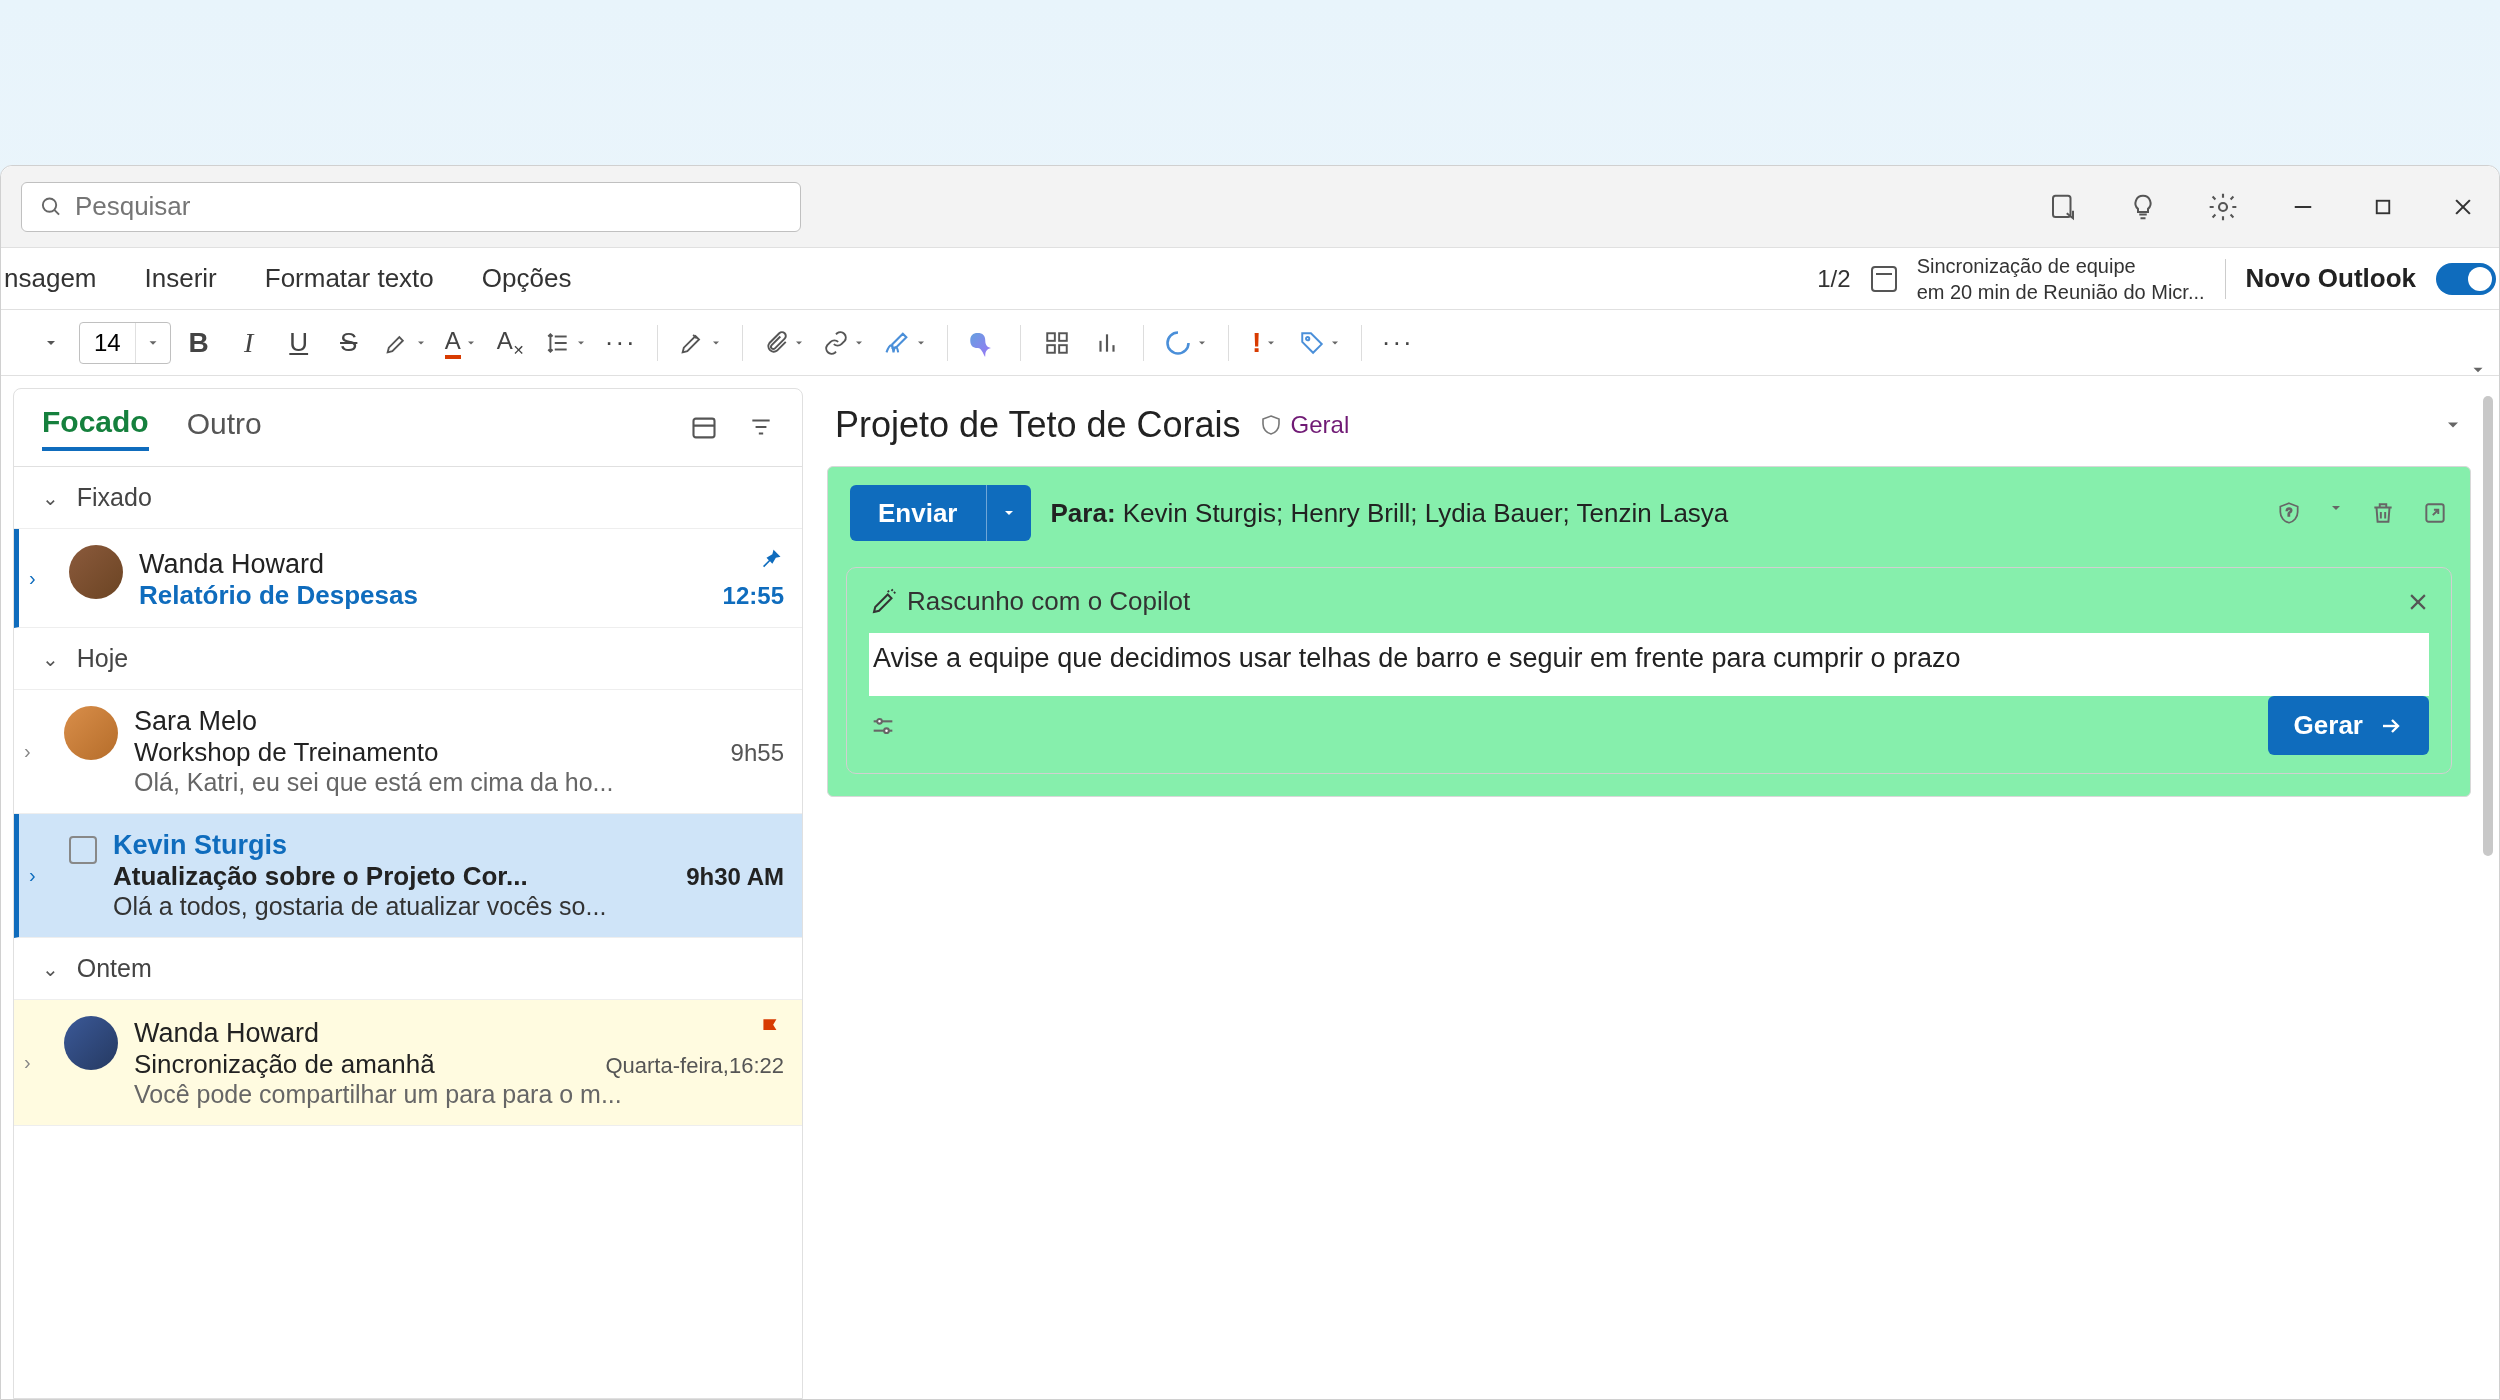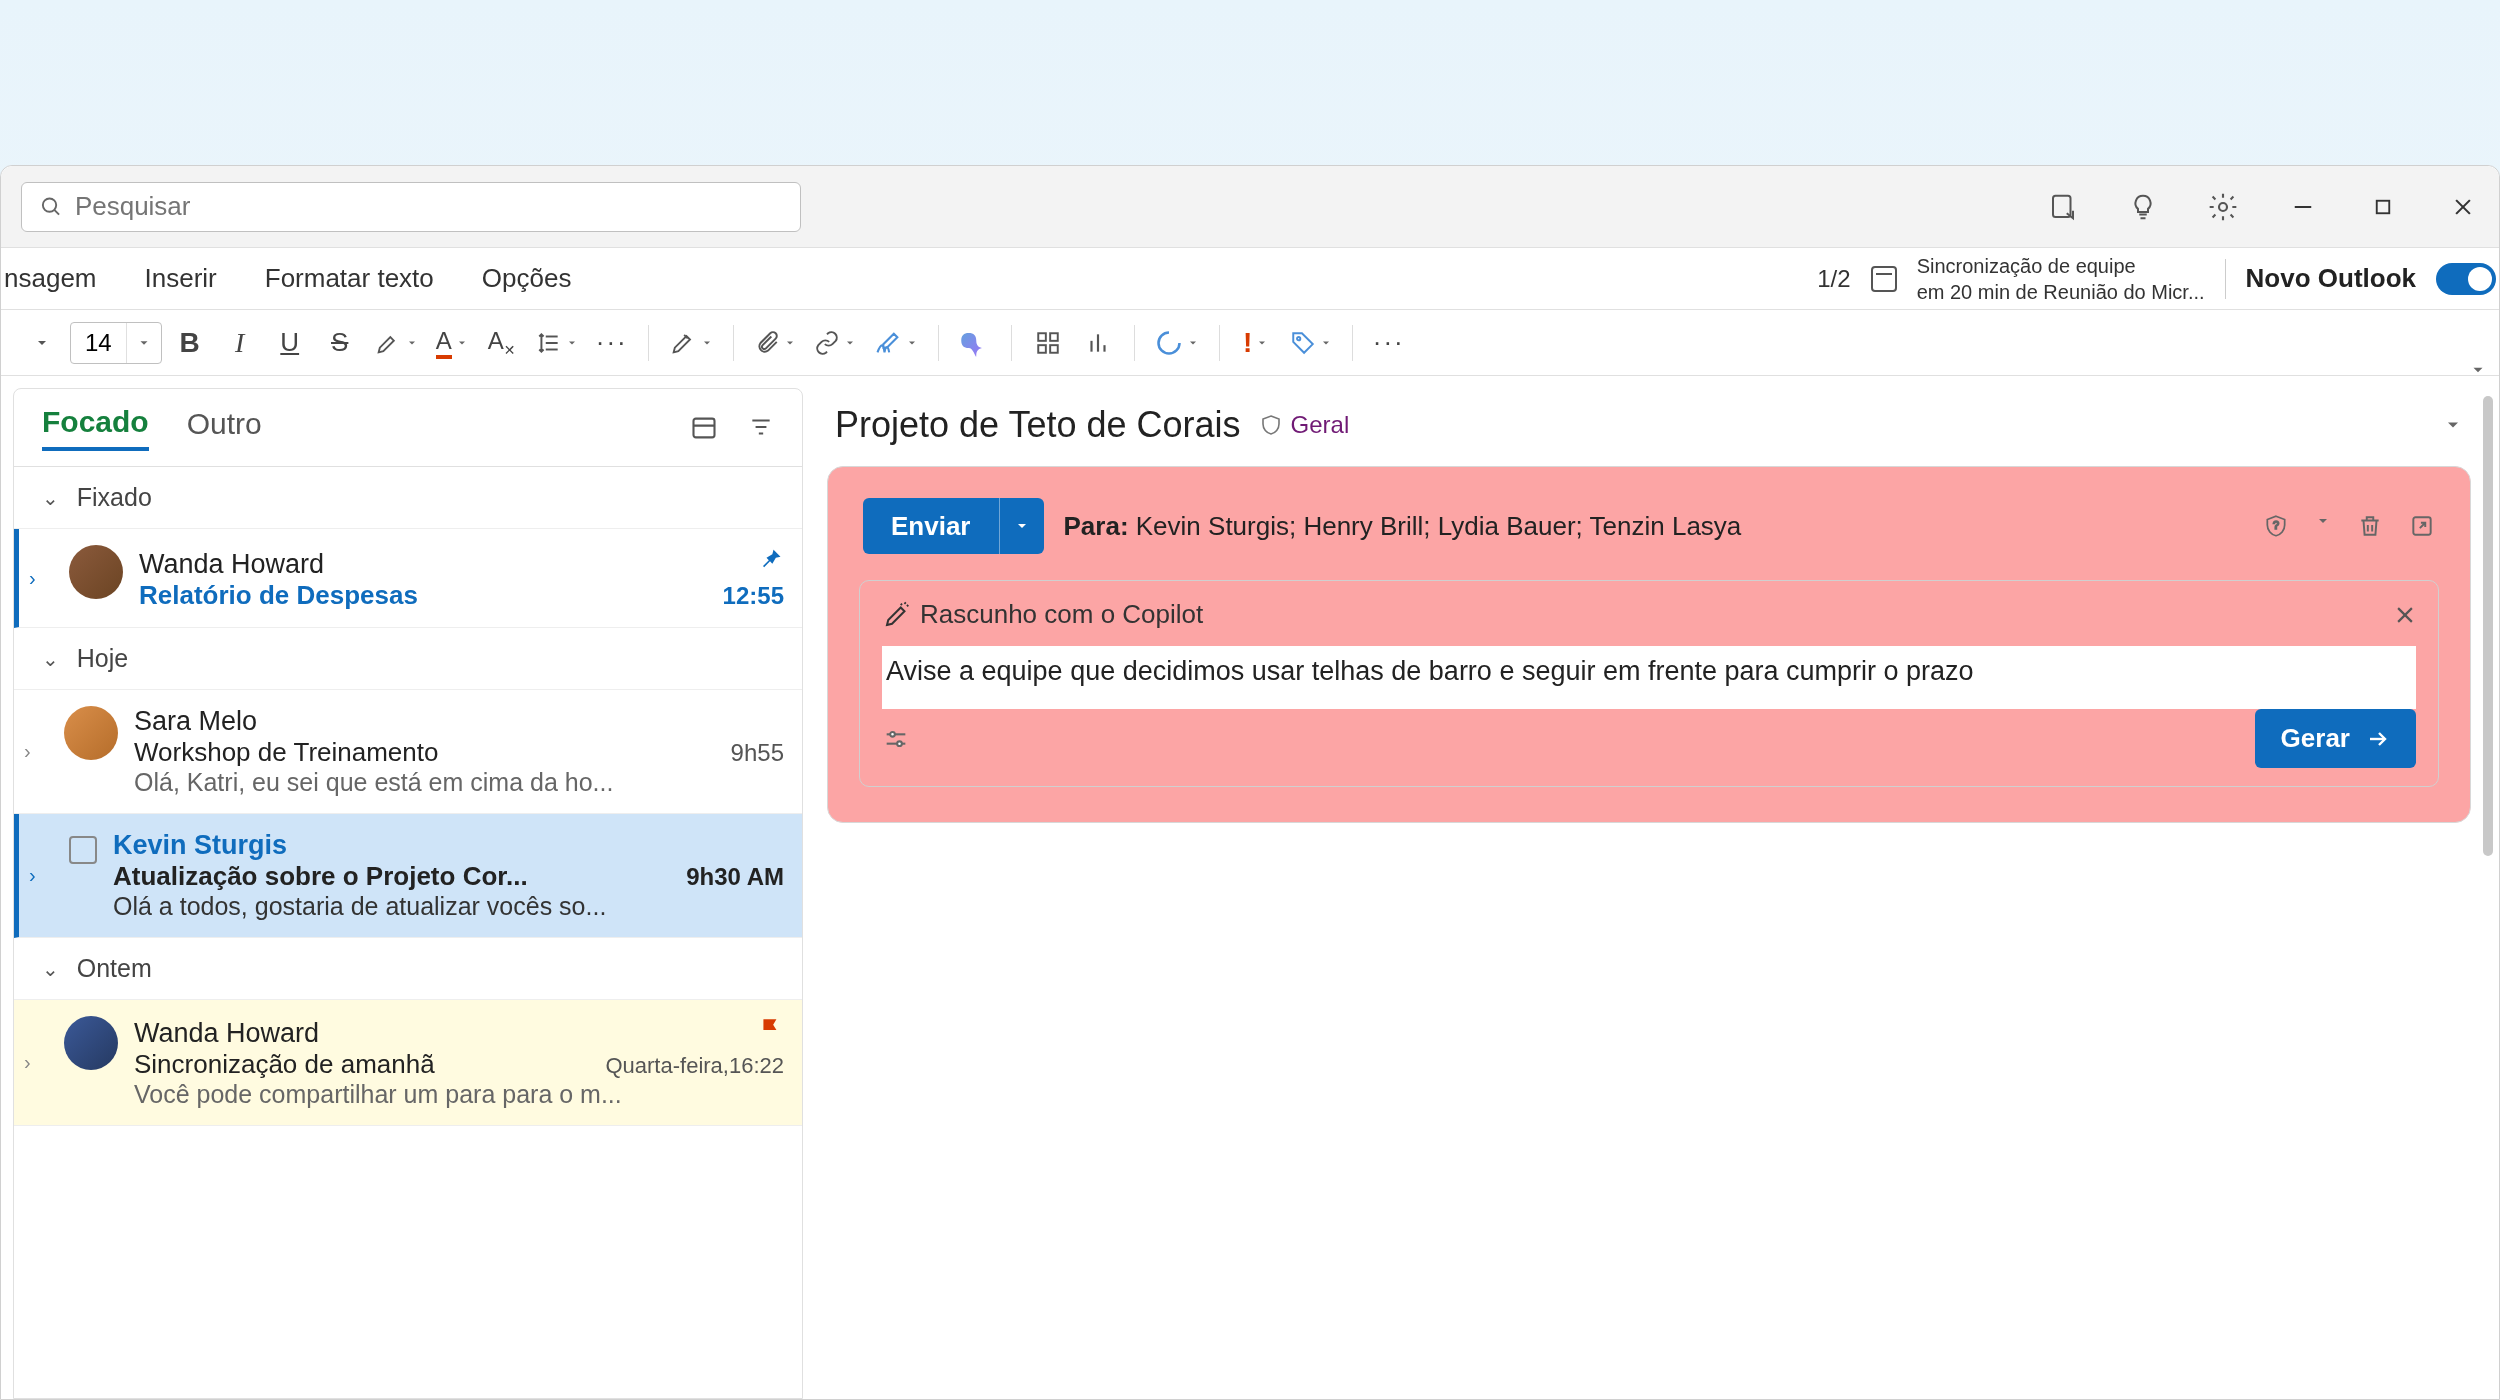--- a/index.html
+++ b/index.html
@@ -19,21 +19,21 @@
   .ribbon-right { margin-left: auto; display: flex; align-items: center; gap: 20px; }
   .page-ind { font-size: 24px; color: #333; }
   .sync-block { display: flex; flex-direction: column; font-size: 20px; color: #333; line-height: 1.3; max-width: 330px; }
   .sync-block .l2 { white-space: nowrap; overflow: hidden; text-overflow: ellipsis; }
   .divider-v { width: 1px; height: 40px; background: #ccc; }
   .new-outlook { font-size: 26px; font-weight: 600; color: #222; }
   .toggle { width: 60px; height: 32px; background: #0f6cbd; border-radius: 16px; position: relative; cursor: pointer; }
   .toggle::after { content: ''; position: absolute; right: 4px; top: 4px; width: 24px; height: 24px; background: #fff; border-radius: 50%; }
 
   
-  .toolbar { height: 66px; display: flex; align-items: center; padding: 0 19px; gap: 6px; border-bottom: 1px solid #e0e0e0; position: relative; }
+  .toolbar { height: 66px; display: flex; align-items: center; padding: 0 28px; gap: 6px; border-bottom: 1px solid #e0e0e0; position: relative; }
   .tb-btn { height: 44px; min-width: 44px; display: flex; align-items: center; justify-content: center; color: #444; cursor: pointer; border-radius: 4px; padding: 0 6px; gap: 4px; }
   .tb-sep { width: 1px; height: 36px; background: #ddd; margin: 0 8px; }
   .fontsize-box { border: 1px solid #c0c0c0; border-radius: 4px; height: 42px; display: flex; align-items: center; }
   .fontsize-box .sel { padding: 0 14px; font-size: 24px; }
   .fontsize-box .dd { padding: 0 10px; color: #666; border-left: 1px solid #e0e0e0; height: 100%; display:flex; align-items:center; }
   .expand-caret { position: absolute; right: 12px; bottom: -4px; color: #666; }
 
   
   .main { display: flex; height: calc(100% - 82px - 62px - 66px); }
   .list-pane { width: 790px; border-right: 1px solid #e0e0e0; display: flex; flex-direction: column; overflow: hidden; margin: 12px 0 0 12px; border: 1px solid #e0e0e0; border-radius: 8px 8px 0 0; }
@@ -69,21 +69,21 @@
   .pin-icon { color: #0f6cbd; margin-left: auto; }
   .flag-icon { color: #d83b01; margin-left: auto; }
 
   
   .read-pane { flex: 1; padding: 16px 28px 0 24px; position: relative; overflow: hidden; }
   .thread-head { display: flex; align-items: center; gap: 18px; padding: 12px 8px 20px; }
   .thread-title { font-size: 36px; font-weight: 400; color: #222; }
   .badge-tag { font-size: 24px; color: #701a75; display: flex; align-items: center; gap: 8px; }
   .thread-head .dd-right { margin-left: auto; color: #555; }
 
-  .compose-card { border: 1px solid #d8d8d8; border-radius: 16px; padding: 13px; background: #fca5a5; }
+  .compose-card { border: 1px solid #d8d8d8; border-radius: 6px; padding: 0; background: #86efac; }
   .compose-header { display: flex; align-items: center; gap: 20px; padding: 18px 22px; }
   .send-btn { display: flex; height: 56px; }
   .send-btn .main-b { background: #0f6cbd; color: #fff; font-size: 26px; font-weight: 600; padding: 0 28px; border-radius: 6px 0 0 6px; display:flex; align-items:center; cursor:pointer; }
   .send-btn .dd-b { background: #0f6cbd; color: #fff; padding: 0 14px; border-left: 1px solid rgba(255,255,255,0.4); border-radius: 0 6px 6px 0; display:flex; align-items:center; cursor:pointer; }
   .to-line { font-size: 26px; color: #222; }
   .to-line .lbl { font-weight: 600; }
   .compose-header .actions { margin-left: auto; display:flex; gap: 26px; color:#555; }
 
   .copilot-box { margin: 8px 18px 22px; border: 1px solid #d0d0d0; border-radius: 10px; padding: 18px 22px 18px; }
   .copilot-head { display: flex; align-items: center; gap: 8px; margin-bottom: 16px; }

